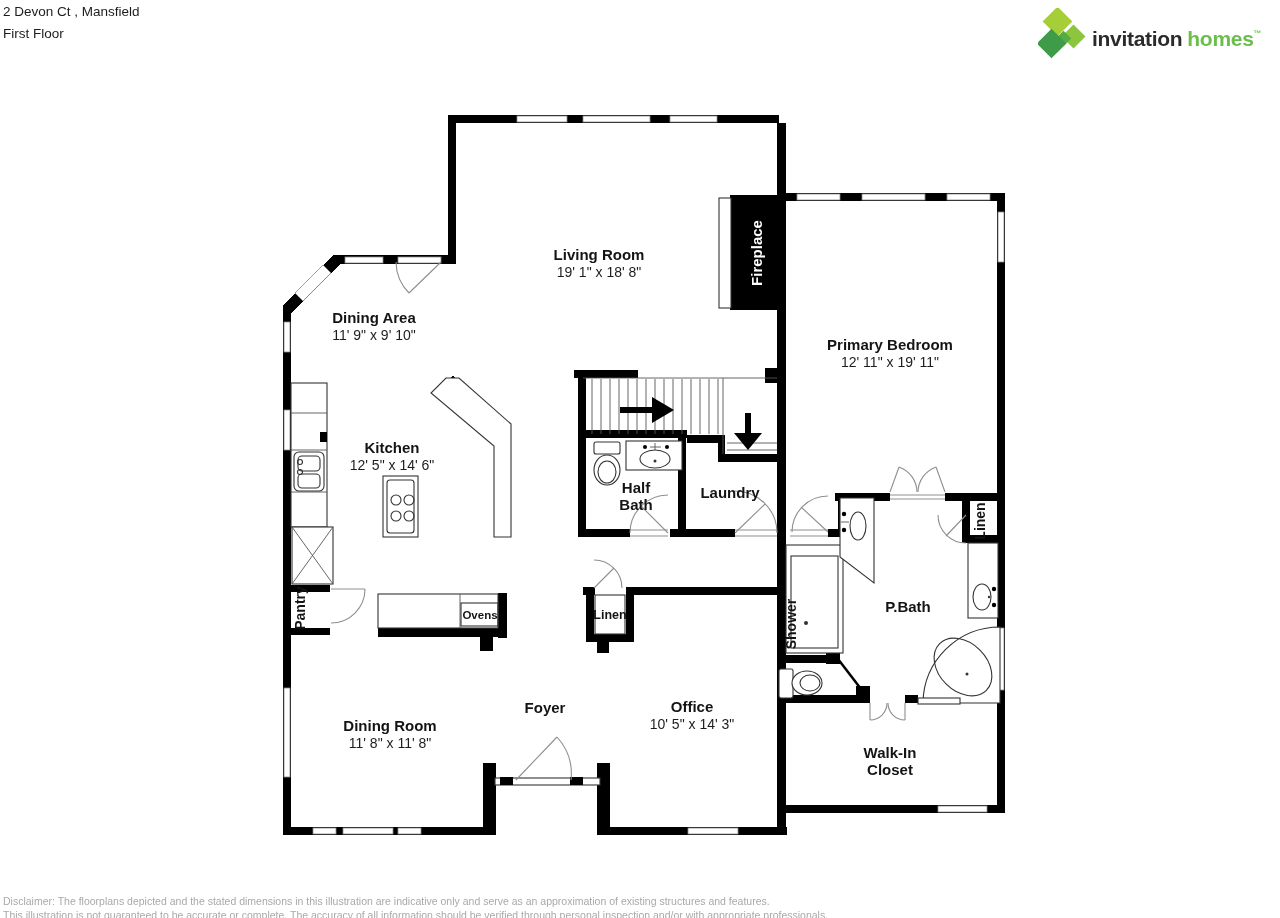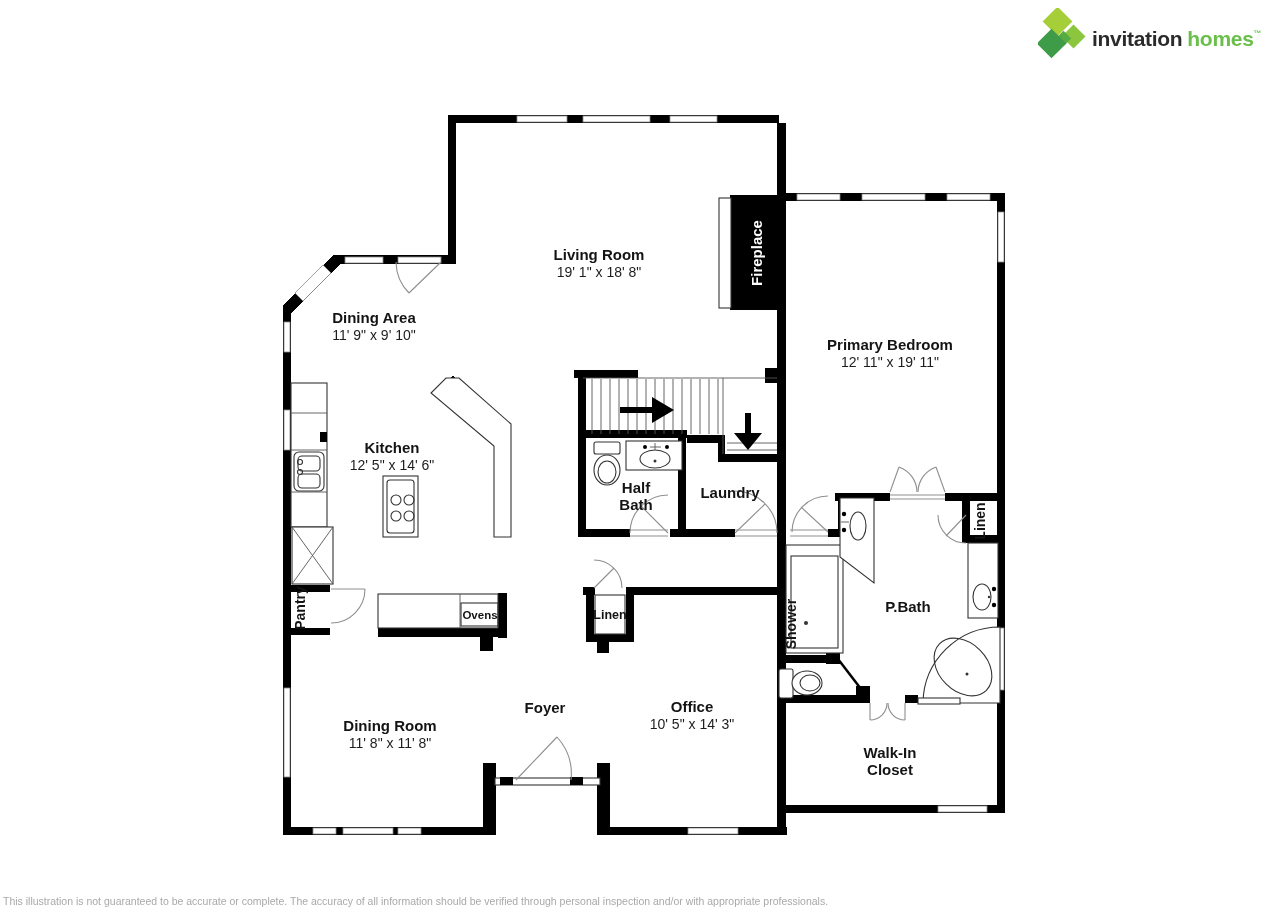--- a/index.html
+++ b/index.html
@@ -22,20 +22,24 @@
   .ml{font-family:"Liberation Sans",sans-serif;font-weight:bold;font-size:12.5px;fill:#141414;text-anchor:middle;}
   .rot{font-family:"Liberation Sans",sans-serif;font-weight:bold;font-size:14px;fill:#141414;text-anchor:middle;}
   .fp{font-family:"Liberation Sans",sans-serif;font-weight:bold;font-size:15px;fill:#ffffff;text-anchor:middle;}
   .brandtxt{font-family:"Liberation Sans",sans-serif;font-weight:bold;font-size:21px;letter-spacing:-0.3px;}
 </style>
 </head>
 <body>
 
 <div class="page">
 
+  <div class="header">
+    <div>2 Devon Ct , Mansfield</div>
+    <div>First Floor</div>
+  </div>
 
   <svg class="logo" viewBox="0 0 238 56">
     <g>
       <rect x="9" y="3" width="21" height="21" transform="rotate(45 19.5 13.5)" fill="#a6ce39"></rect>
       <rect x="27" y="20" width="17" height="17" transform="rotate(45 35.5 28.5)" fill="#8cc63f"></rect>
       <rect x="20" y="25" width="11" height="11" transform="rotate(45 25.5 30.5)" fill="#56ac42"></rect>
       <rect x="3" y="25" width="21" height="21" transform="rotate(45 13.5 35.5)" fill="#3e9b47"></rect>
     </g>
     <text class="brandtxt" x="54" y="38"><tspan fill="#2b2b2b">invitation</tspan><tspan dx="5" fill="#6abf4b">homes</tspan><tspan dy="-10" font-size="8" fill="#6abf4b">™</tspan></text>
   </svg>
@@ -300,16 +304,17 @@
       <text class="rd" x="390" y="748">11' 8" x 11' 8"</text>
 
       <text class="rn" x="890" y="758">Walk-In</text>
       <text class="rn" x="890" y="775">Closet</text>
 
       <text class="fp" x="757" y="258" transform="rotate(-90 757 253)">Fireplace</text>
     </g>
   </svg>
 
   <div class="footer">
+    <div>Disclaimer: The floorplans depicted and the stated dimensions in this illustration are indicative only and serve as an approximation of existing structures and features.</div>
     <div>This illustration is not guaranteed to be accurate or complete. The accuracy of all information should be verified through personal inspection and/or with appropriate professionals.</div>
   </div>
 
 </div>
 
 </body></html>

